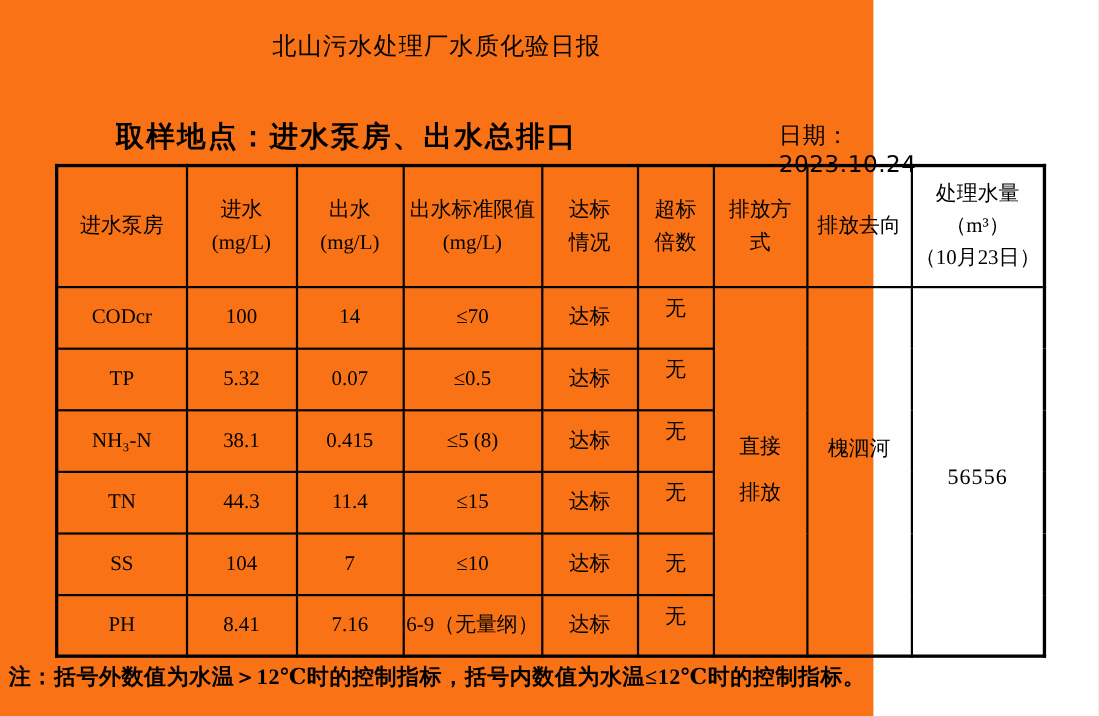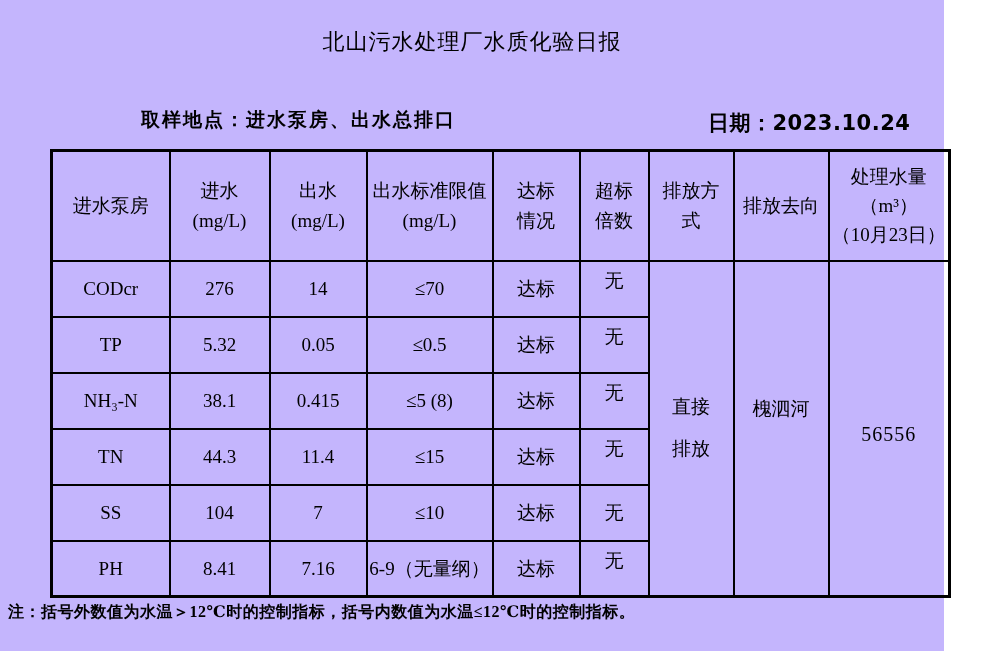--- a/index.html
+++ b/index.html
@@ -4,33 +4,33 @@
 <style>
   * { margin: 0; padding: 0; box-sizing: border-box; }
   html, body { width: 999px; height: 651px; }
   body {
     background: #ffffff;
     color: #000000;
     font-family: "Liberation Serif", "DejaVu Serif", serif;
     position: relative;
     overflow: hidden;
   }
-  .page { position: absolute; left: 0; top: 0; width: 944px; height: 651px; background: #c4b5fd; }
+  .page { position: absolute; left: 0; top: 0; width: 794px; height: 651px; background: #f97316; }
 
   .title {
     position: absolute; top: 27px; left: 0; width: 100%;
     text-align: center; font-size: 22px; letter-spacing: 1px; font-weight: 500;
   }
   .sampling {
     position: absolute; top: 107px; left: 105px;
-    font-size: 19px; font-weight: bold; letter-spacing: 2px; margin-left: 36px;
+    font-size: 26px; font-weight: bold; letter-spacing: 2px;
   }
   .date {
     position: absolute; top: 109px; left: 708px;
-    font-size: 21px; font-weight: 700;
+    font-size: 21px; font-weight: 400;
     font-family: "DejaVu Sans", "Liberation Sans", sans-serif;
     letter-spacing: 0.5px;
   }
 
   table.report {
     position: absolute; left: 50px; top: 149px;
     width: 898px; border-collapse: collapse; table-layout: fixed;
     border: 3px solid #000;
   }
   .report th, .report td {
@@ -51,21 +51,21 @@
   td.merged-method {
     white-space: pre-line; line-height: 2.2; vertical-align: middle;
   }
   td.merged-dest { padding-bottom: 40px; }  
   td.merged-volume {
     font-size: 20px; letter-spacing: 1px; padding-top: 12px;
   }
 
   .footnote {
     position: absolute; top: 602px; left: 8px;
-    font-size: 16px; font-weight: bold; letter-spacing: 0.5px; text-align: right;
+    font-size: 20px; font-weight: bold; letter-spacing: 0.5px; text-align: right;
   }
 </style>
 </head>
 <body>
 
 <div class="page">
 
   <div class="title">北山污水处理厂水质化验日报</div>
 
   <div class="sampling">取样地点：进水泵房、出水总排口</div>
@@ -100,34 +100,34 @@
 式</th>
         <th>排放去向</th>
         <th>处理水量
 （m³）
 （10月23日）</th>
       </tr>
     </thead>
     <tbody>
       <tr>
         <td>CODcr</td>
-        <td>276</td>
+        <td>100</td>
         <td>14</td>
         <td>≤70</td>
         <td>达标</td>
         <td class="raise">无</td>
         <td class="merged-method" rowspan="6">直接
 排放</td>
         <td class="merged-dest" rowspan="6">槐泗河</td>
         <td class="merged-volume" rowspan="6">56556</td>
       </tr>
       <tr>
         <td>TP</td>
         <td>5.32</td>
-        <td>0.05</td>
+        <td>0.07</td>
         <td>≤0.5</td>
         <td>达标</td>
         <td class="raise">无</td>
       </tr>
       <tr>
         <td>NH₃-N</td>
         <td>38.1</td>
         <td>0.415</td>
         <td>≤5 (8)</td>
         <td>达标</td>

